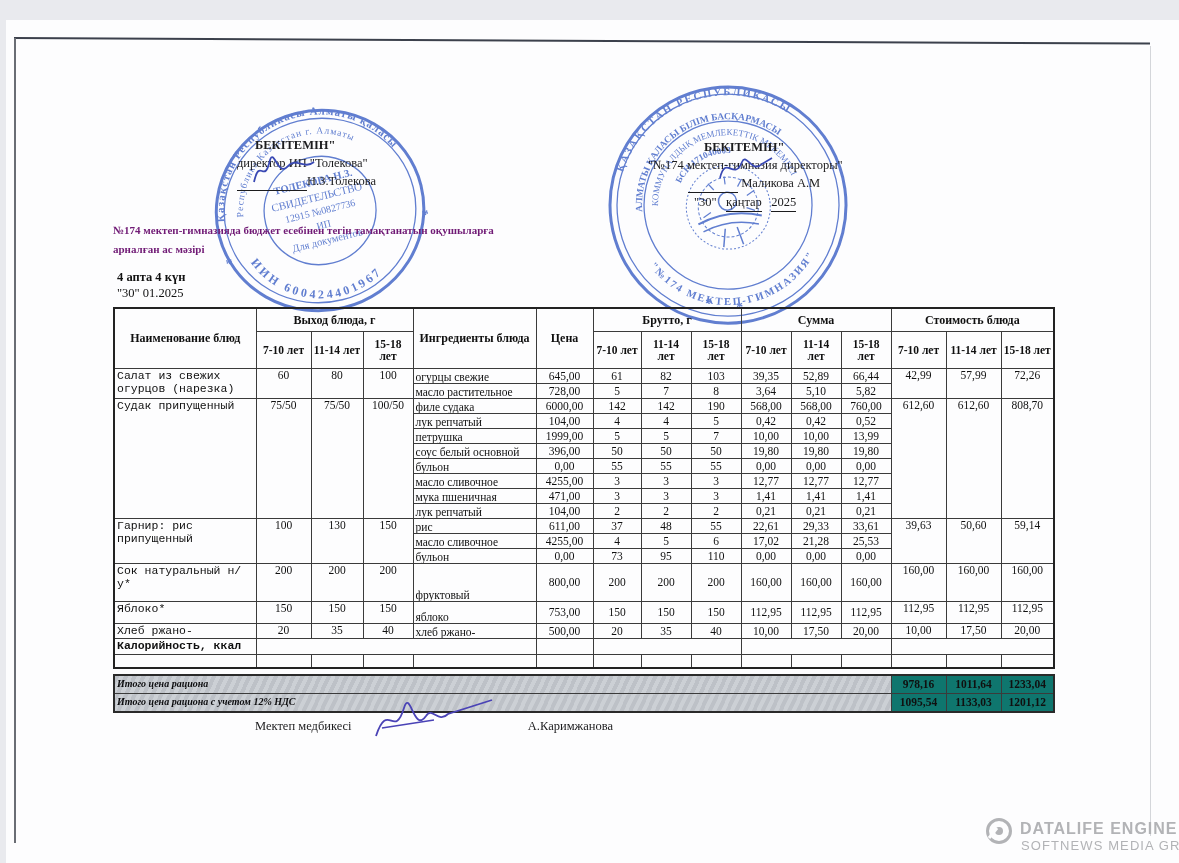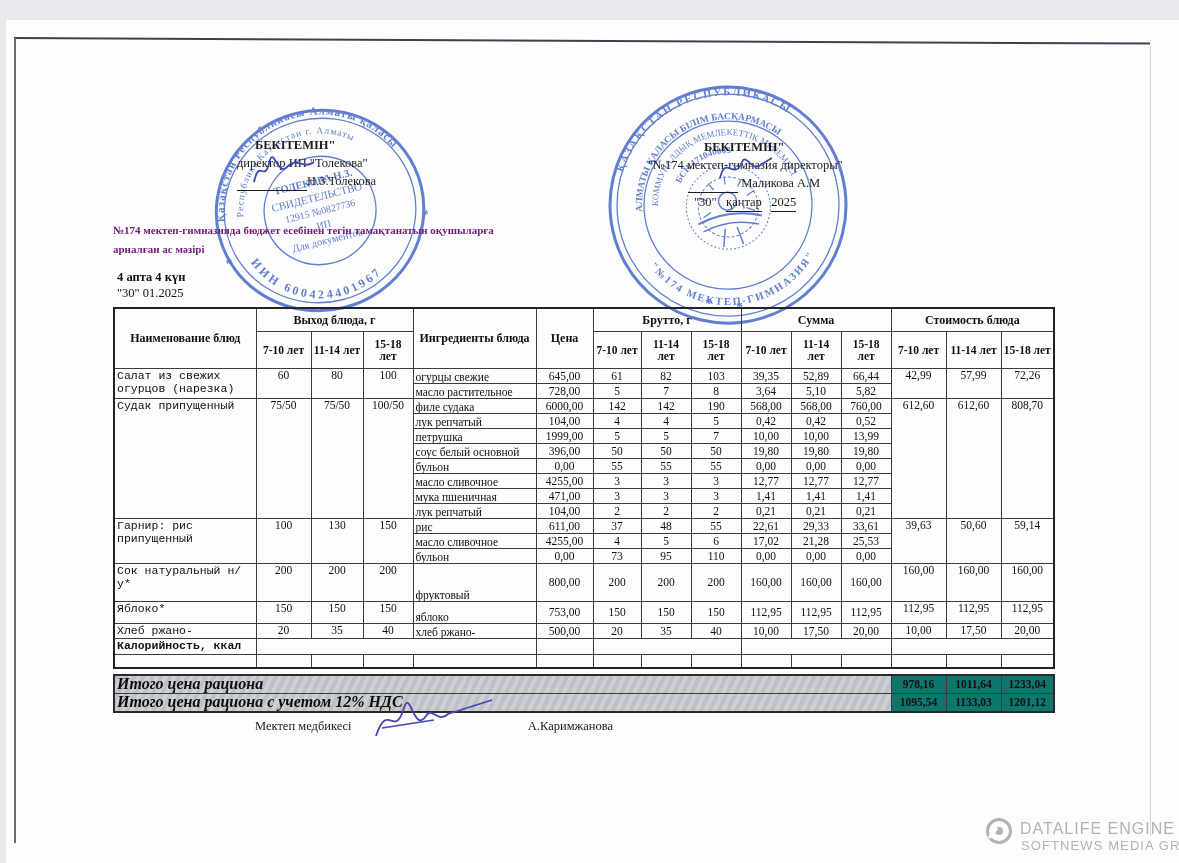--- a/index.html
+++ b/index.html
@@ -41,31 +41,31 @@
   td.num{text-align:center;vertical-align:middle;}
   td.topv{vertical-align:top;padding-top:2px;}
   tr.std td{height:14px;}
   tr.mid td{height:21px;}
   tr.tall td{height:37px;}
   tr.cal td{height:15px;}
   tr.cal .name{font-weight:bold;}
   tr.blank td{height:12px;}
   table.totals{margin-top:5px;border:2px solid #2a2a2a;}
   td.hatch{background:repeating-linear-gradient(115deg,#bdc1c7 0 4px,#ccd0d5 4px 8px);
-           font-weight:bold;font-style:italic;font-size:16px;color:#0c0c0e;height:17px;
+           font-weight:bold;font-style:italic;font-size:10px;color:#0c0c0e;height:17px;
            text-align:left;padding-left:3px;}
   td.totval{background:#0f766e;font-weight:bold;text-align:center;padding-right:3px;height:17px;}
 
   .sigrow{position:absolute;top:719px;font-size:12.5px;color:#1c1c1e;}
   .sig-svg{position:absolute;}
 
   
   .wm{position:absolute;left:984px;top:816px;width:176px;color:#b2b3b6;
       font-family:"Liberation Sans","DejaVu Sans",sans-serif;}
-  .wm-title{position:absolute;left:36px;top:4px;font-size:16px;font-weight:normal;letter-spacing:1px;white-space:nowrap;text-align:right;}
+  .wm-title{position:absolute;left:36px;top:4px;font-size:16px;font-weight:bold;letter-spacing:1px;white-space:nowrap;text-align:right;}
   .wm-sub{position:absolute;left:37px;top:22px;font-size:13px;letter-spacing:1.1px;white-space:nowrap;}
 </style>
 </head>
 <body>
 
 <div class="stage">
   <div class="sheet"></div>
   <div class="edge-top"></div>
   <div class="edge-left"></div>
   <div class="edge-right"></div>

